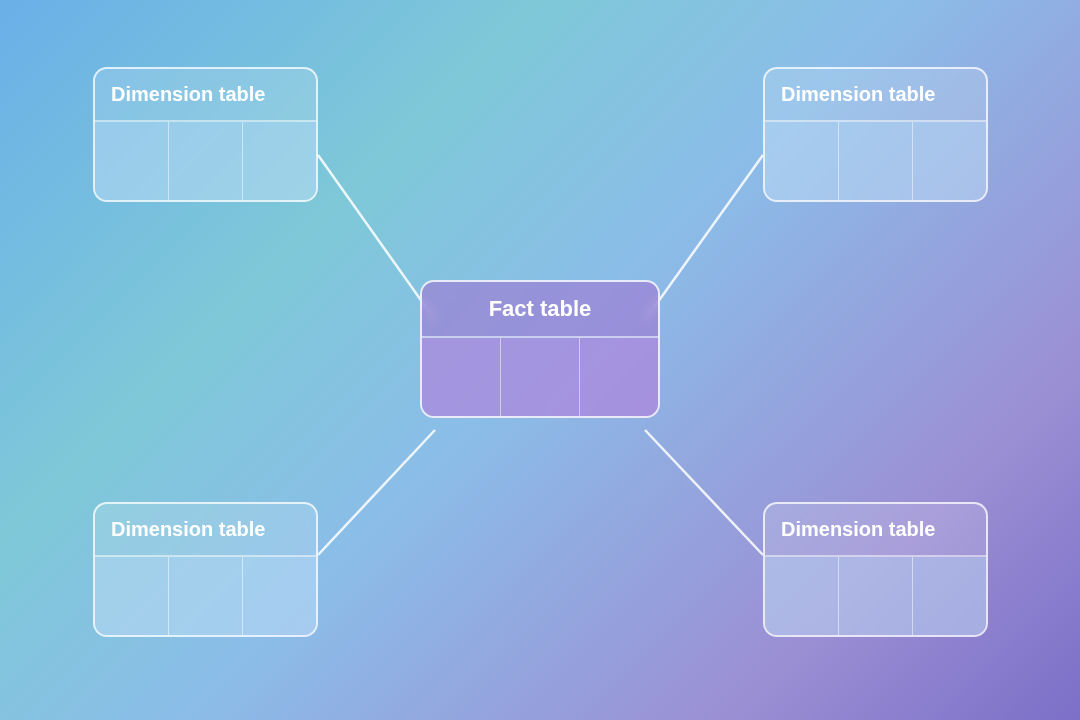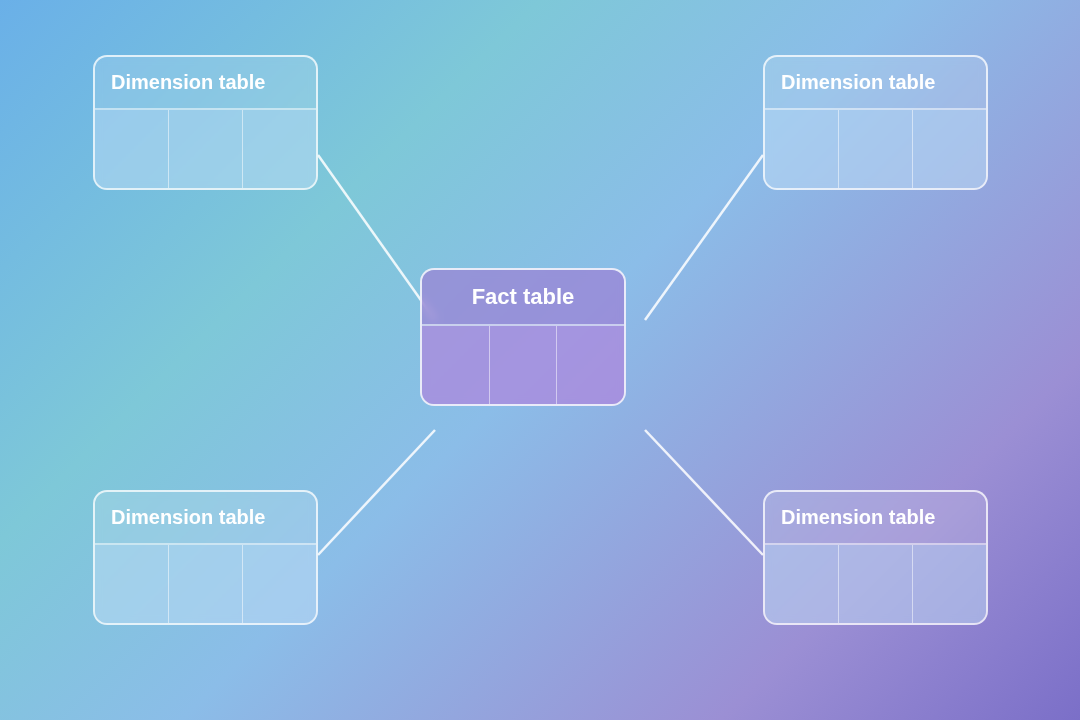--- a/index.html
+++ b/index.html
@@ -26,20 +26,21 @@
       pointer-events: none;
     }
 
     .table-card {
       position: absolute;
       border-radius: 14px;
       border: 2.5px solid rgba(255,255,255,0.75);
       overflow: hidden;
       background: rgba(255,255,255,0.15);
       backdrop-filter: blur(4px);
+      margin-top: 12px;
     }
 
     .card-header {
       padding: 14px 16px;
       font-size: 20px;
       font-weight: 700;
       color: #fff;
       white-space: nowrap;
     }
 
@@ -77,21 +78,21 @@
 
     .fact-card .card-body .card-col {
       background: rgba(180,140,225,0.5);
     }
 
     
     #dim-tl { left: 93px; top: 55px; width: 225px; }
     #dim-tr { left: 763px; top: 55px; width: 225px; }
     #dim-bl { left: 93px; top: 490px; width: 225px; }
     #dim-br { left: 763px; top: 490px; width: 225px; }
-    #fact-center { left: 420px; top: 268px; width: 206px; }
+    #fact-center { left: 420px; top: 268px; width: 240px; }
 
     .fact-card .card-header {
       font-size: 22px;
       text-align: center;
     }
   </style>
 </head>
 <body>
 
 <div id="canvas">

